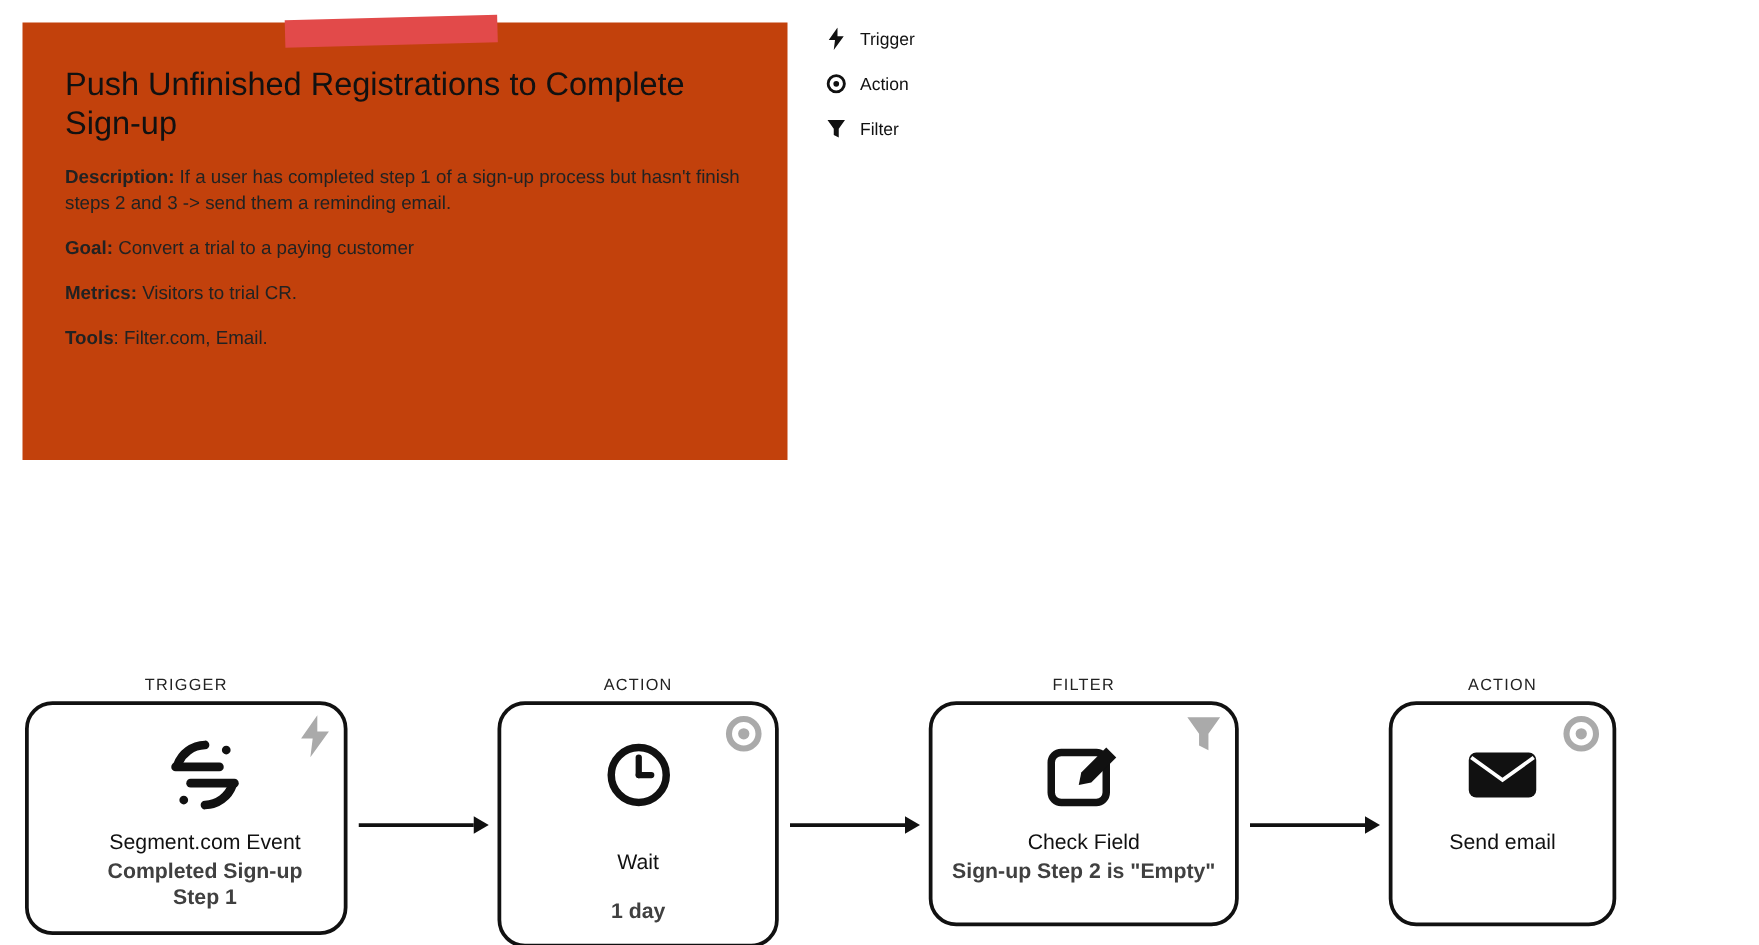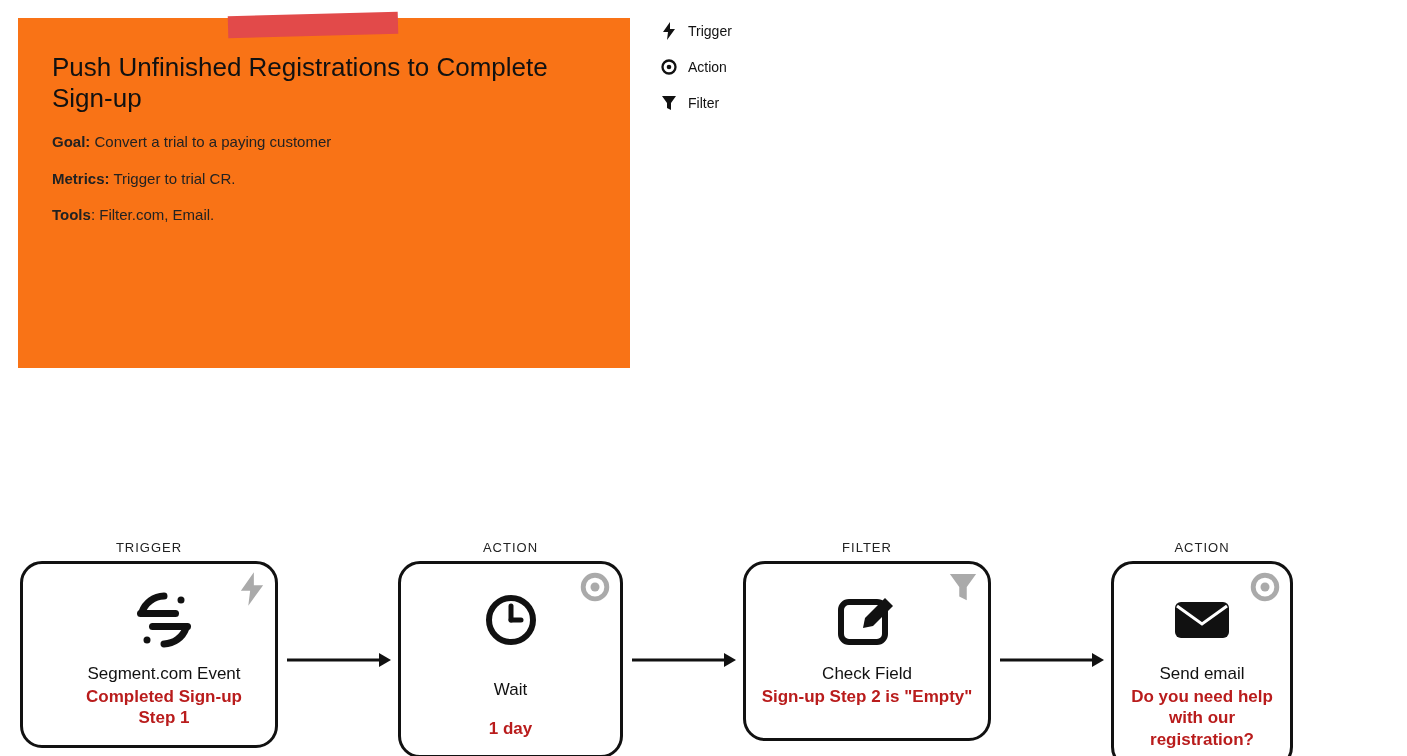--- a/index.html
+++ b/index.html
@@ -12,21 +12,21 @@
     overflow: hidden;
   }
 
   
   .note {
     position: absolute;
     left: 18px;
     top: 18px;
     width: 612px;
     height: 350px;
-    background: #f97316;
+    background: #c2410c;
     padding: 34px 34px 24px 34px;
   }
   .tape {
     position: absolute;
     top: -4px;
     left: 210px;
     width: 170px;
     height: 22px;
     background: #e24a4a;
     transform: rotate(-1.5deg);
@@ -117,21 +117,21 @@
   }
   .card-line1 {
     font-size: 17px;
     color: #111;
     text-align: center;
     margin-bottom: 2px;
   }
   .card-line2 {
     font-size: 17px;
     font-weight: 700;
-    color: #b91c1c;
+    color: #404040;
     text-align: center;
     line-height: 1.25;
   }
 
   .arrow {
     flex: 0 0 auto;
     width: 120px;
     display: flex;
     align-items: center;
     justify-content: center;
@@ -140,27 +140,31 @@
 
   
   svg { display: block; }
 </style>
 </head>
 <body>
 
 <div class="note">
   <div class="tape"></div>
   <h1 class="note-title">Push Unfinished Registrations to Complete Sign-up</h1>
+  <p class="note-line">
+    <b>Description:</b>
+    <span>If a user has completed step 1 of a sign-up process but hasn't finish steps 2 and 3 -&gt; send them a reminding email.</span>
+  </p>
   <p class="note-line">
     <b>Goal:</b>
     <span>Convert a trial to a paying customer</span>
   </p>
   <p class="note-line">
     <b>Metrics:</b>
-    <span>Trigger to trial CR.</span>
+    <span>Visitors to trial CR.</span>
   </p>
   <p class="note-line">
     <b>Tools</b><span>: Filter.com, Email.</span>
   </p>
 </div>
 
 <div class="legend">
   <div class="legend-item">
     <span class="ico">
       <svg width="14" height="18" viewBox="0 0 14 18">
@@ -283,17 +287,16 @@
             <circle cx="8" cy="8" r="2.4" fill="#aaa"></circle>
           </svg>
       </span>
       <div class="card-main-ico">
         <svg width="58" height="44" viewBox="0 0 58 44">
           <rect x="2" y="4" width="54" height="36" rx="6" fill="#111"></rect>
           <path d="M4 8 L29 26 L54 8" fill="none" stroke="#fff" stroke-width="3"></path>
         </svg>
       </div>
       <div class="card-line1">Send email</div>
-      <div class="card-line2">Do you need help with our registration?</div>
     </div>
   </div>
 
 </div>
 
 </body></html>

